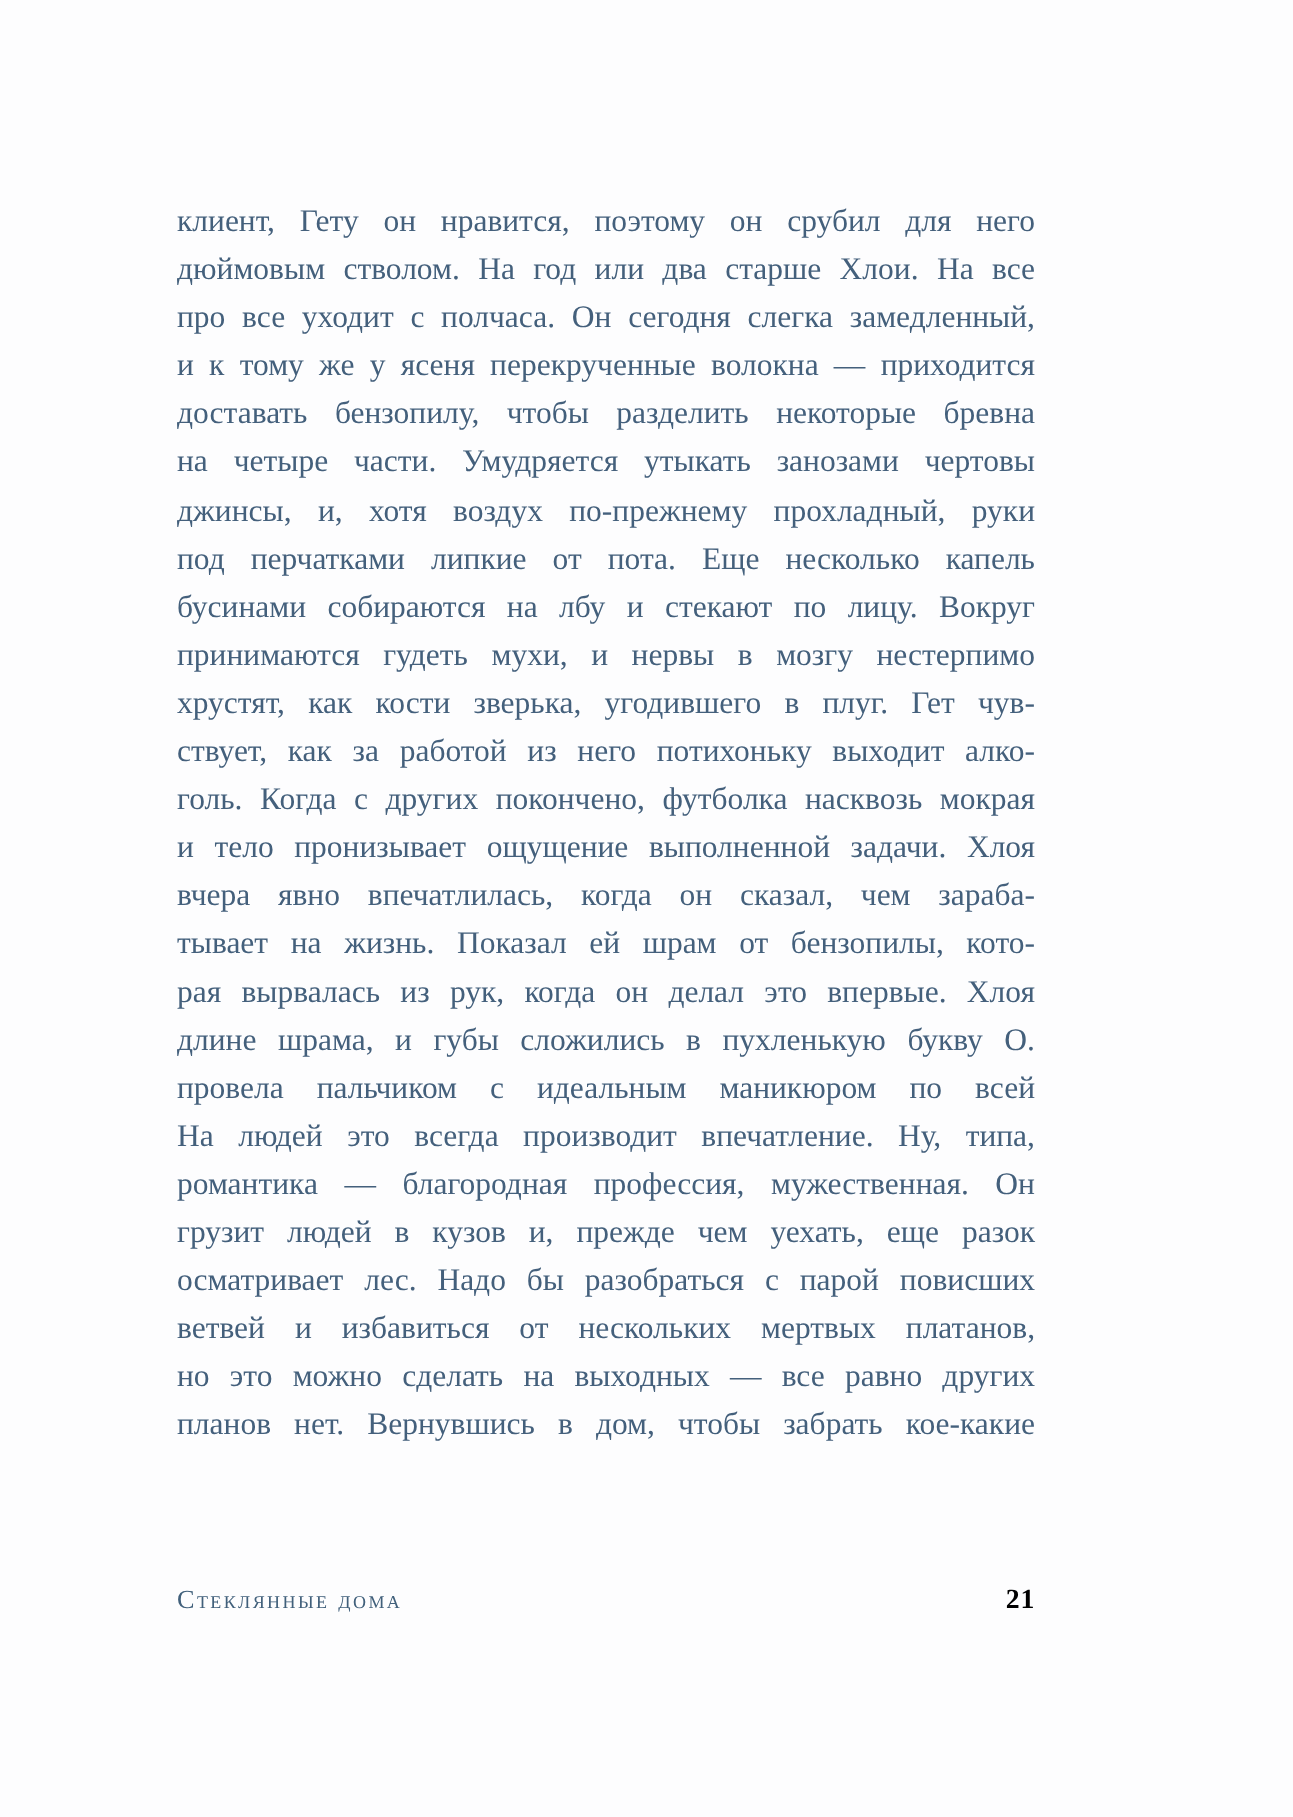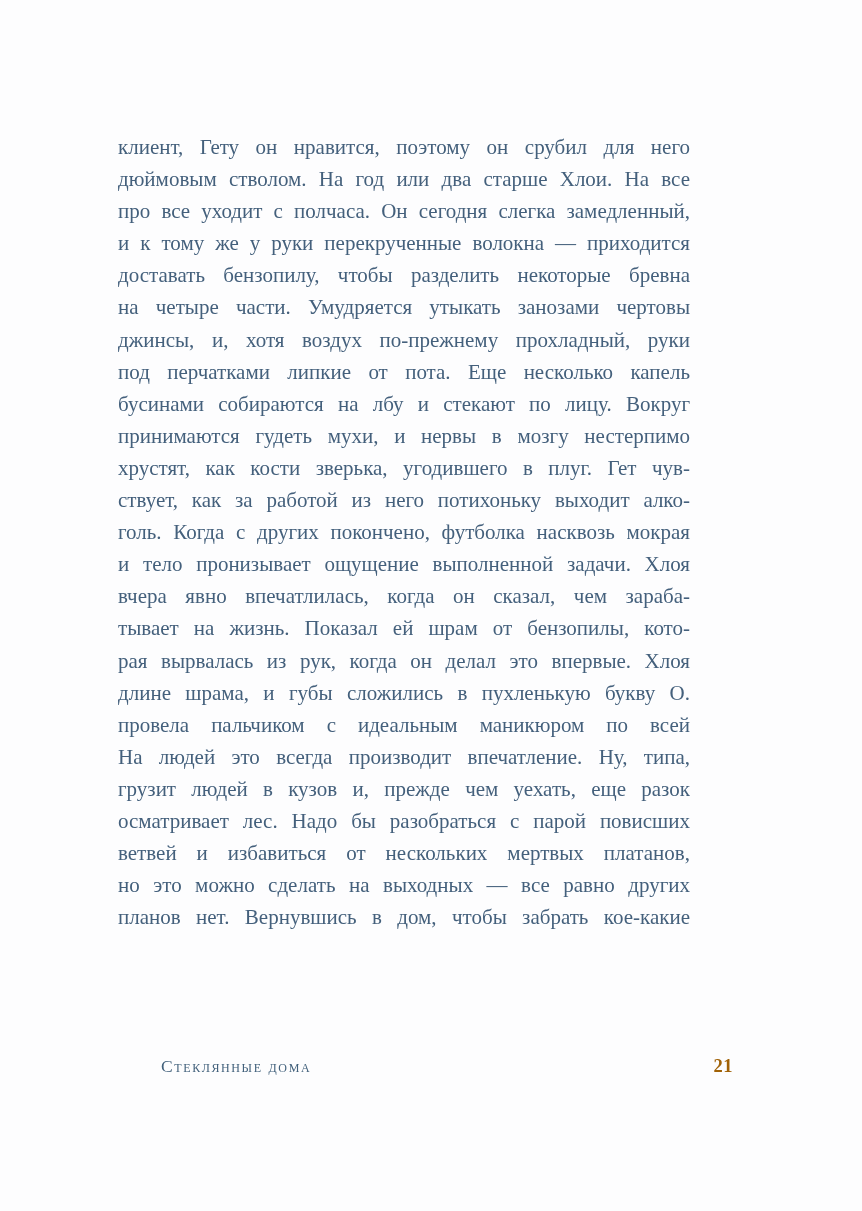--- a/index.html
+++ b/index.html
@@ -35,61 +35,61 @@
     white-space: normal;
   }
   .footer {
     position: absolute;
     left: 118px;
     top: 1056px;
     width: 572px;
     display: flex;
     justify-content: space-between;
     align-items: baseline;
-    margin-left: 43px;
   }
   .running-title {
     color: #41607b;
     font-variant: small-caps;
     font-size: 17.5px;
     letter-spacing: 1.6px;
   }
   .page-number {
-    color: #a16207;
+    color: #000000;
     font-size: 18.5px;
     font-weight: bold;
     letter-spacing: 0.5px;
   }
 </style>
 </head>
 <body>
 
 <div class="page">
 
   <div class="text-block">
       <div class="text-line">клиент, Гету он нравится, поэтому он срубил для него</div>
       <div class="text-line">дюймовым стволом. На год или два старше Хлои. На все</div>
       <div class="text-line">про все уходит с полчаса. Он сегодня слегка замедленный,</div>
-      <div class="text-line">и к тому же у руки перекрученные волокна — приходится</div>
+      <div class="text-line">и к тому же у ясеня перекрученные волокна — приходится</div>
       <div class="text-line">доставать бензопилу, чтобы разделить некоторые бревна</div>
       <div class="text-line">на четыре части. Умудряется утыкать занозами чертовы</div>
       <div class="text-line">джинсы, и, хотя воздух по-прежнему прохладный, руки</div>
       <div class="text-line">под перчатками липкие от пота. Еще несколько капель</div>
       <div class="text-line">бусинами собираются на лбу и стекают по лицу. Вокруг</div>
       <div class="text-line">принимаются гудеть мухи, и нервы в мозгу нестерпимо</div>
       <div class="text-line">хрустят, как кости зверька, угодившего в плуг. Гет чув-</div>
       <div class="text-line">ствует, как за работой из него потихоньку выходит алко-</div>
       <div class="text-line">голь. Когда с других покончено, футболка насквозь мокрая</div>
       <div class="text-line">и тело пронизывает ощущение выполненной задачи. Хлоя</div>
       <div class="text-line">вчера явно впечатлилась, когда он сказал, чем зараба-</div>
       <div class="text-line">тывает на жизнь. Показал ей шрам от бензопилы, кото-</div>
       <div class="text-line">рая вырвалась из рук, когда он делал это впервые. Хлоя</div>
       <div class="text-line">длине шрама, и губы сложились в пухленькую букву О.</div>
       <div class="text-line">провела пальчиком с идеальным маникюром по всей</div>
       <div class="text-line">На людей это всегда производит впечатление. Ну, типа,</div>
+      <div class="text-line">романтика — благородная профессия, мужественная. Он</div>
       <div class="text-line">грузит людей в кузов и, прежде чем уехать, еще разок</div>
       <div class="text-line">осматривает лес. Надо бы разобраться с парой повисших</div>
       <div class="text-line">ветвей и избавиться от нескольких мертвых платанов,</div>
       <div class="text-line">но это можно сделать на выходных — все равно других</div>
       <div class="text-line">планов нет. Вернувшись в дом, чтобы забрать кое-какие</div>
     </div>
 
   <div class="footer">
     <span class="running-title">Стеклянные дома</span>
     <span class="page-number">21</span>

